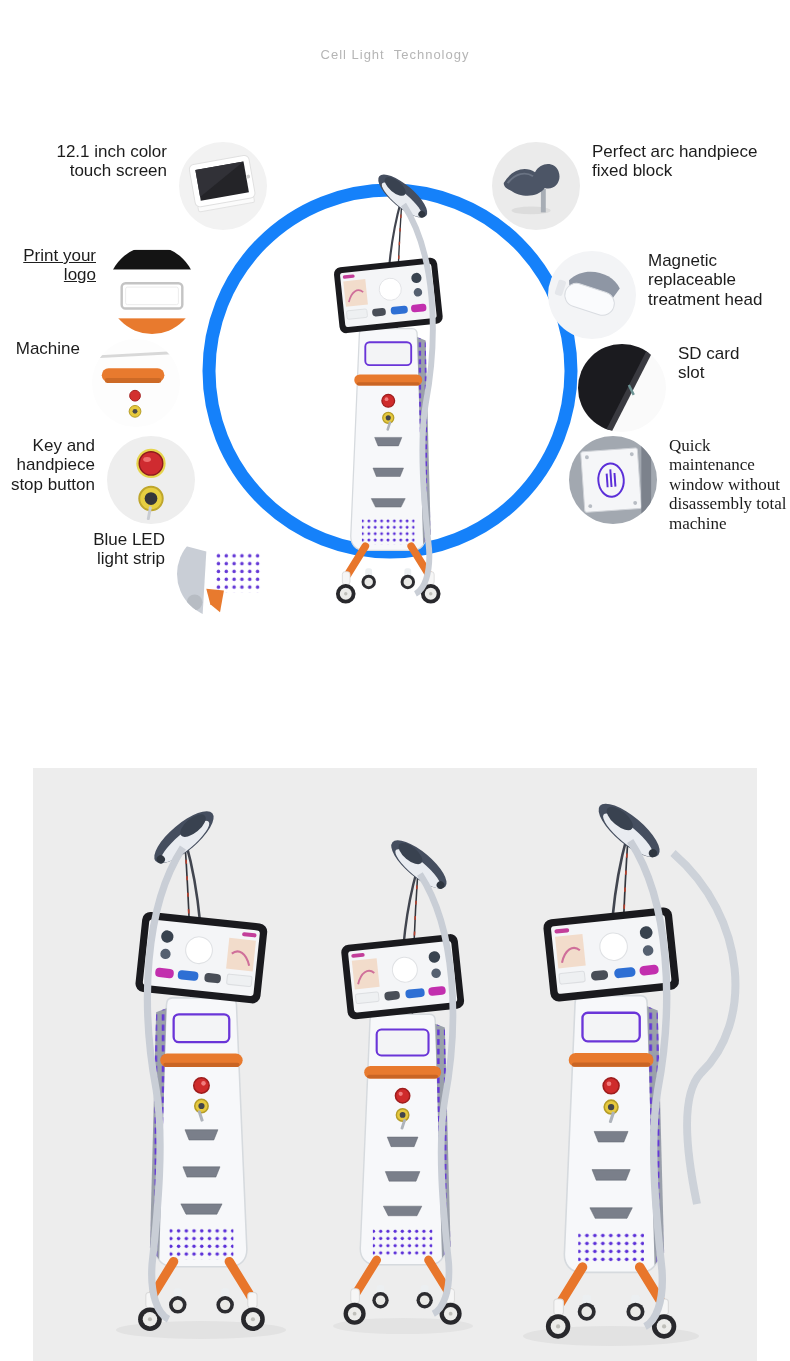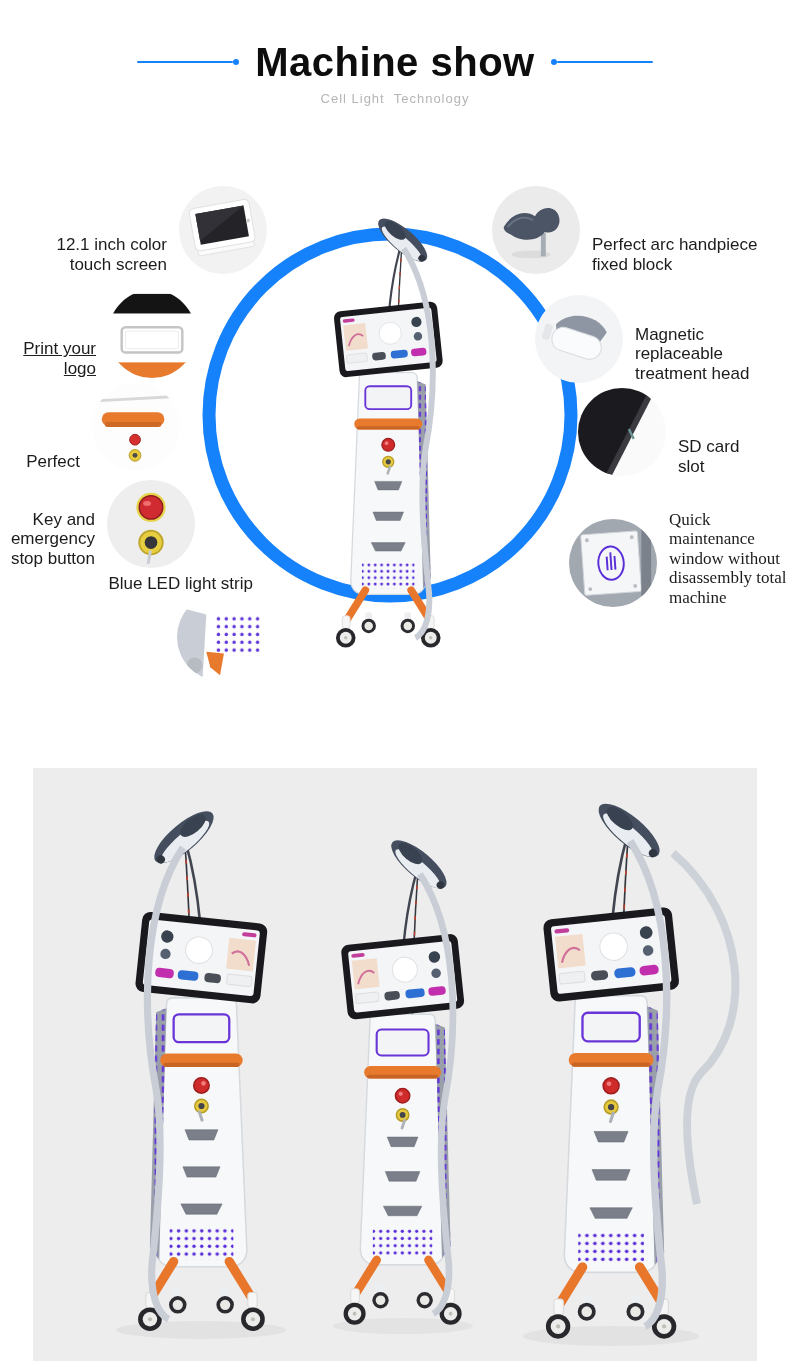--- a/index.html
+++ b/index.html
@@ -10,24 +10,24 @@
   .header{padding-top:40px;text-align:center;}
   .title-row{display:flex;align-items:center;justify-content:center;gap:0;}
   .tline{width:96px;height:2.5px;background:#1581fa;border-radius:2px;}
   .tdot{width:6px;height:6px;border-radius:50%;background:#1581fa;margin:0 0;}
   .title{font-size:40px;font-weight:700;color:#0d0d0d;margin:0 16px;letter-spacing:0.5px;line-height:1.1;}
   .subtitle{margin-top:7px;font-size:13px;color:#b5b5b5;letter-spacing:1px;white-space:pre;}
 
   
   .diagram{position:relative;width:790px;height:610px;margin-top:2px;}
   .diagram-svg{position:absolute;left:0;top:0;}
-  .callout{position:absolute;display:flex;align-items:flex-end;}
+  .callout{position:absolute;display:flex;align-items:flex-start;}
   .callout .txt{font-size:17px;line-height:1.14;color:#1c1c1c;}
   .callout.left .txt{text-align:right;padding-right:12px;flex:1;}
-  .callout.right .txt{text-align:left;padding-left:12px;flex:1;margin-top:30px;}
+  .callout.right .txt{text-align:left;padding-left:12px;flex:1;}
   .fcircle{width:88px;height:88px;border-radius:50%;overflow:hidden;flex:none;}
   .fcircle svg{display:block;}
 
   
   .photo{position:absolute;left:33px;top:768px;width:724px;height:593px;background:#ededed;}
   .photo svg{position:absolute;left:0;top:0;}
 </style>
 </head>
 <body>
 
@@ -113,27 +113,20 @@
         <circle cx="135" cy="508" r="2" fill="#bfbfba"></circle>
 
       <path d="M103,50 C141,108 144,205 129,285 C121,332 127,400 133,455 C135,485 127,503 117,508" stroke="#c9ced6" stroke-width="7" fill="none"></path>
     </g>
   </defs>
 </svg>
 
 <div class="page">
 
   <div class="header">
-    <div class="title-row">
-      <span class="tline"></span>
-      <span class="tdot"></span>
-      <h1 class="title">Machine show</h1>
-      <span class="tdot"></span>
-      <span class="tline"></span>
-    </div>
     <div class="subtitle">Cell Light  Technology</div>
   </div>
 
   <div class="diagram">
 
     <svg class="diagram-svg" width="790" height="610" viewBox="0 0 790 610">
       <circle cx="390" cy="307" r="181" fill="none" stroke="#1581fa" stroke-width="13"></circle>
       <use href="#machine" transform="translate(316,98) scale(0.85)"></use>
     </svg>
 
@@ -160,50 +153,50 @@
           <rect width="90" height="90" fill="#ffffff"></rect>
           <rect x="-5" y="4" width="100" height="20" fill="#141414"></rect>
           <rect x="14" y="38" width="62" height="26" rx="4" fill="#ffffff" stroke="#c4c4c4" stroke-width="2.5"></rect>
           <rect x="18" y="42" width="54" height="18" rx="2" fill="none" stroke="#ececec"></rect>
           <rect x="-5" y="74" width="100" height="16" fill="#e87a2e"></rect>
         </svg>
       </div>
     </div>
 
     <div class="callout left" style="left:10px;top:275px;width:170px;">
-      <div class="txt">Perfect</div>
+      <div class="txt">Machine</div>
       <div class="fcircle">
         <svg width="88" height="88" viewBox="0 0 90 90">
           <rect width="90" height="90" fill="#fdfdfd"></rect>
           <path d="M8,18 L82,14" stroke="#d8d8d8" stroke-width="3"></path>
           <rect x="10" y="30" width="64" height="14" rx="7" fill="#e87a2e"></rect>
           <rect x="13" y="40" width="58" height="5" rx="2.5" fill="#cd6a26"></rect>
           <circle cx="44" cy="58" r="5.5" fill="#d3302f" stroke="#a32121"></circle>
           <circle cx="44" cy="74" r="6" fill="#e7c93c" stroke="#b39b26"></circle>
           <circle cx="44" cy="74" r="2.5" fill="#4a4a4a"></circle>
         </svg>
       </div>
     </div>
 
     <div class="callout left" style="left:0px;top:372px;width:195px;">
-      <div class="txt">Key and emergency stop button</div>
+      <div class="txt">Key and handpiece stop button</div>
       <div class="fcircle">
         <svg width="88" height="88" viewBox="0 0 90 90">
           <rect width="90" height="90" fill="#eeeeee"></rect>
           <circle cx="45" cy="28" r="15" fill="#e6d44c"></circle>
           <circle cx="45" cy="28" r="12" fill="#cf2b30" stroke="#8e1a1f" stroke-width="1.5"></circle>
           <ellipse cx="41" cy="24" rx="4" ry="2.5" fill="#ef6f6f"></ellipse>
           <circle cx="45" cy="64" r="12" fill="#e7ce41" stroke="#bfa62c" stroke-width="2"></circle>
           <circle cx="45" cy="64" r="6.5" fill="#35353a"></circle>
           <rect x="43" y="72" width="3" height="14" rx="1" fill="#c9ccd2" transform="rotate(10 44 72)"></rect>
         </svg>
       </div>
     </div>
 
-    <div class="callout left" style="left:83px;top:466px;width:182px;flex-direction:column;">
+    <div class="callout left" style="left:83px;top:466px;width:182px;">
       <div class="txt">Blue LED light strip</div>
       <div class="fcircle">
         <svg width="88" height="88" viewBox="0 0 90 90">
           <rect width="90" height="90" fill="#ffffff"></rect>
           <path d="M0,14 L30,22 L26,90 L0,90 Z" fill="#c9ced6"></path>
           <rect x="38" y="22" width="48" height="42" fill="url(#iconDots)"></rect>
           <path d="M30,60 L48,62 L44,84 L34,76 Z" fill="#e87a2e"></path>
           <circle cx="18" cy="74" r="8" fill="#b7bcc3"></circle>
         </svg>
       </div>
@@ -215,21 +208,21 @@
           <rect width="90" height="90" fill="#ebebeb"></rect>
           <ellipse cx="40" cy="70" rx="20" ry="4" fill="#dcdcdc"></ellipse>
           <rect x="50" y="48" width="5" height="24" fill="#a7adb5"></rect>
           <path d="M12,42 C20,28 34,24 44,31 C50,20 64,20 68,30 C72,40 64,50 54,47 C46,58 28,56 20,50 C15,48 12,46 12,42 Z" fill="#4c5566"></path>
           <path d="M16,42 C24,32 34,30 42,35" stroke="#6a7383" stroke-width="2" fill="none"></path>
         </svg>
       </div>
       <div class="txt" style="max-width:170px;">Perfect arc handpiece fixed block</div>
     </div>
 
-    <div class="callout right" style="left:535px;top:187px;width:233px;">
+    <div class="callout right" style="left:548px;top:187px;width:233px;">
       <div class="fcircle">
         <svg width="88" height="88" viewBox="0 0 90 90">
           <rect width="90" height="90" fill="#f3f4f6"></rect>
           <g transform="rotate(18 45 45)">
             <path d="M18,38 C28,18 58,16 70,30 L66,42 L22,48 Z" fill="#8e96a4"></path>
             <rect x="18" y="38" width="52" height="24" rx="12" fill="#fafbfd" stroke="#d9dce1"></rect>
             <rect x="8" y="40" width="8" height="16" rx="2" fill="#e4e6ea"></rect>
           </g>
         </svg>
       </div>

